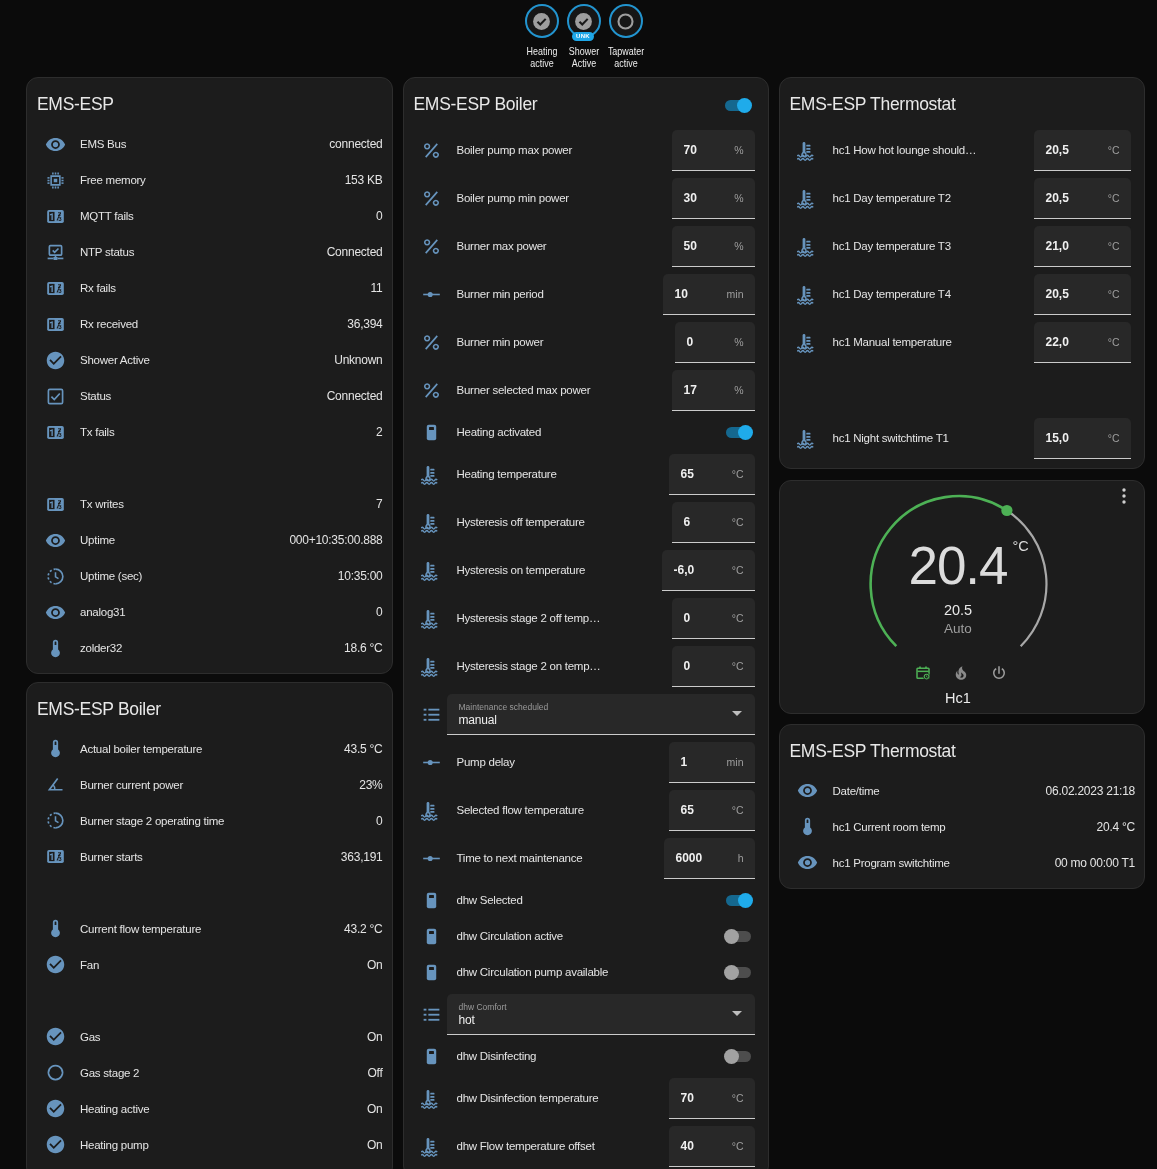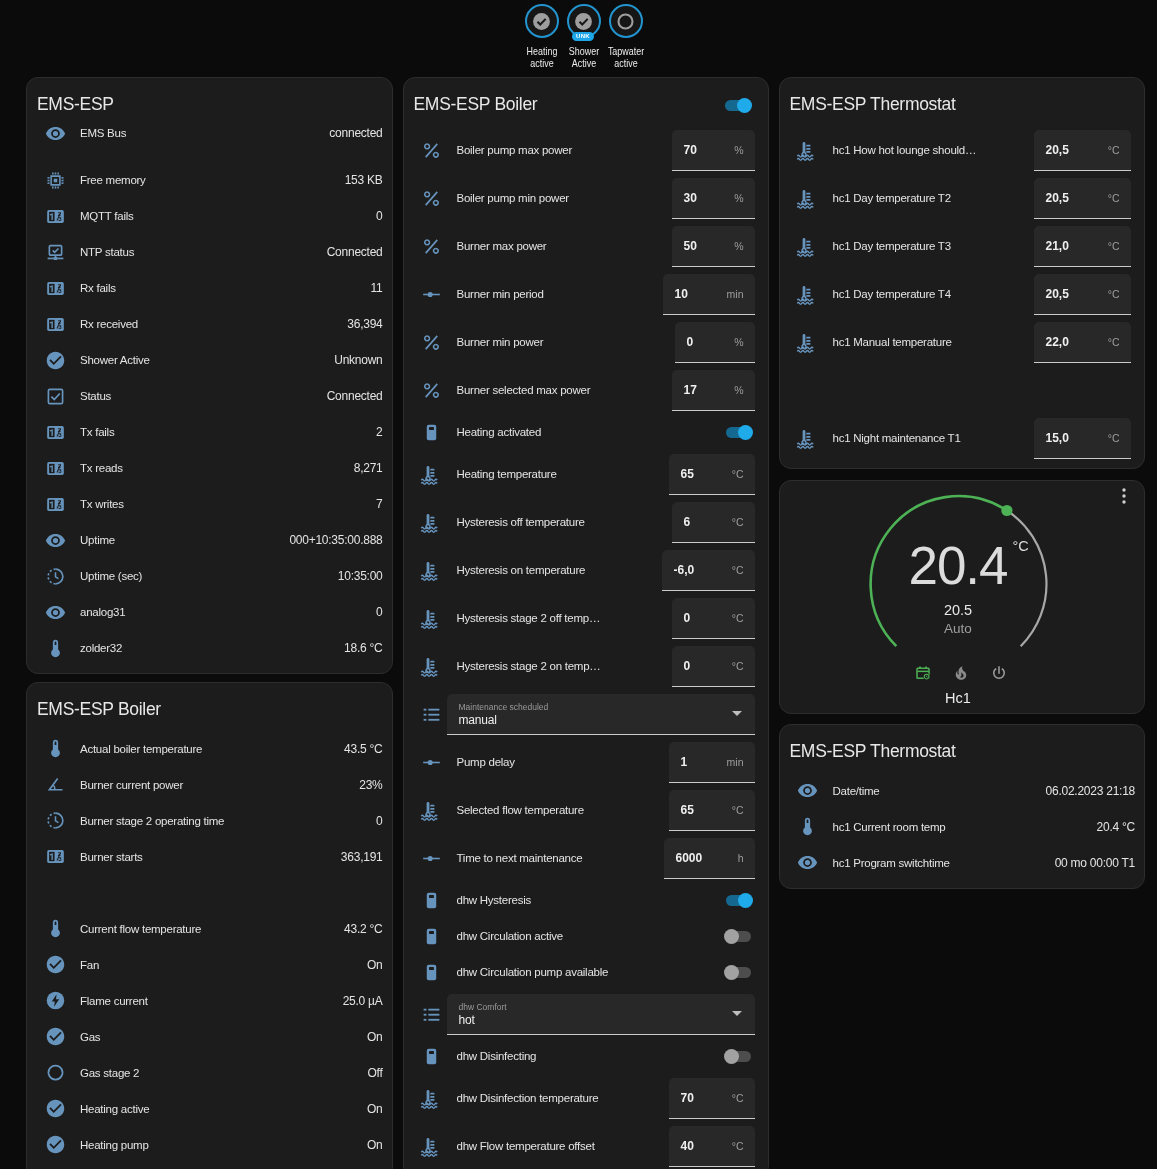--- a/index.html
+++ b/index.html
@@ -32,21 +32,21 @@
 <div style="position:absolute;left:572.0px;top:32px;width:22px;height:9px;border-radius:4.5px;background:#1ea7e8;color:#fff;font-size:6px;font-weight:bold;text-align:center;line-height:9px;letter-spacing:0.3px">UNK</div>
 <div style="position:absolute;left:608.5px;top:4px;width:34px;height:34px;box-sizing:border-box;border-radius:50%;border:2px solid #2294cf;background:#161616"></div>
 <svg width="21" height="21" viewBox="0 0 24 24" style="position:absolute;left:615.0px;top:10.5px">
     <circle cx="12" cy="12" r="8" fill="none" stroke="#9e9e9e" stroke-width="2.4"></circle>
   </svg>
 <div class="badgelab" style="left:501.5px;top:46px">Heating<br>active</div>
 <div class="badgelab" style="left:543.5px;top:46px">Shower<br>Active</div>
 <div class="badgelab" style="left:585.5px;top:46px">Tapwater<br>active</div>
 <div class="card" style="left:26px;top:77px;width:366.5px;height:597px">
 <div class="ctitle">EMS-ESP</div>
-<div class="row" style="top:37px;height:36px">
+<div class="row" style="top:48px;height:36px">
       <span class="ic">
         <svg width="21" height="21" viewBox="0 0 24 24" style="display:block">
           <path d="M12,9A3,3 0 0,0 9,12A3,3 0 0,0 12,15A3,3 0 0,0 15,12A3,3 0 0,0 12,9M12,17A5,5 0 0,1 7,12A5,5 0 0,1 12,7A5,5 0 0,1 17,12A5,5 0 0,1 12,17M12,4.5C7,4.5 2.73,7.61 1,12C2.73,16.39 7,19.5 12,19.5C17,19.5 21.27,16.39 23,12C21.27,7.61 17,4.5 12,4.5Z" fill="#6794bd"></path>
         </svg>
       </span>
       <span class="lb">EMS Bus</span>
       <span class="vl">connected</span>
     </div>
 <div class="row" style="top:84px;height:36px">
       <span class="ic">
@@ -152,160 +152,136 @@
           <rect x="4.7" y="6.7" width="6.2" height="10.6" fill="#1c1c1c"></rect>
           <path d="M8.9,16H7.4V10.2L5.6,10.75V9.53L8.74,8.41H8.9V16Z" fill="#6794bd"></path>
           <text x="16.4" y="11.4" font-size="7" font-weight="bold" fill="#1c1c1c" text-anchor="middle" font-family="Liberation Sans">2</text>
           <path d="M13.7,16.6L17.9,7.6" stroke="#1c1c1c" stroke-width="1.2" fill="none"></path>
           <text x="17.2" y="17.6" font-size="7" font-weight="bold" fill="#1c1c1c" text-anchor="middle" font-family="Liberation Sans">3</text>
         </svg>
       </span>
       <span class="lb">Tx fails</span>
       <span class="vl">2</span>
     </div>
-<div class="row" style="top:372px;height:36px">
+<div class="row" style="top:408px;height:36px">
       <span class="ic">
         <svg width="21" height="21" viewBox="0 0 24 24" style="display:block">
           <rect x="2.5" y="4.5" width="19" height="15" rx="2" fill="#6794bd"></rect>
           <rect x="4.7" y="6.7" width="6.2" height="10.6" fill="#1c1c1c"></rect>
           <path d="M8.9,16H7.4V10.2L5.6,10.75V9.53L8.74,8.41H8.9V16Z" fill="#6794bd"></path>
           <text x="16.4" y="11.4" font-size="7" font-weight="bold" fill="#1c1c1c" text-anchor="middle" font-family="Liberation Sans">2</text>
           <path d="M13.7,16.6L17.9,7.6" stroke="#1c1c1c" stroke-width="1.2" fill="none"></path>
           <text x="17.2" y="17.6" font-size="7" font-weight="bold" fill="#1c1c1c" text-anchor="middle" font-family="Liberation Sans">3</text>
         </svg>
       </span>
-      <span class="lb">Tx reads</span>
-      <span class="vl">8,271</span>
-    </div>
-<div class="row" style="top:408px;height:36px">
+      <span class="lb">Tx writes</span>
+      <span class="vl">7</span>
+    </div>
+<div class="row" style="top:444px;height:36px">
+      <span class="ic">
+        <svg width="21" height="21" viewBox="0 0 24 24" style="display:block">
+          <path d="M12,9A3,3 0 0,0 9,12A3,3 0 0,0 12,15A3,3 0 0,0 15,12A3,3 0 0,0 12,9M12,17A5,5 0 0,1 7,12A5,5 0 0,1 12,7A5,5 0 0,1 17,12A5,5 0 0,1 12,17M12,4.5C7,4.5 2.73,7.61 1,12C2.73,16.39 7,19.5 12,19.5C17,19.5 21.27,16.39 23,12C21.27,7.61 17,4.5 12,4.5Z" fill="#6794bd"></path>
+        </svg>
+      </span>
+      <span class="lb">Uptime</span>
+      <span class="vl">000+10:35:00.888</span>
+    </div>
+<div class="row" style="top:480px;height:36px">
+      <span class="ic">
+        <svg width="21" height="21" viewBox="0 0 24 24" style="display:block">
+          <path d="M12,3.6 A8.4,8.4 0 0 1 12,20.4" stroke="#6794bd" stroke-width="1.9" fill="none"></path>
+          <path d="M12,20.4 A8.4,8.4 0 0 1 12,3.6" stroke="#6794bd" stroke-width="1.9" fill="none" stroke-dasharray="2.4,2.4"></path>
+          <path d="M12,7.2V12.4L15.4,14.4" stroke="#6794bd" stroke-width="1.8" fill="none"></path>
+        </svg>
+      </span>
+      <span class="lb">Uptime (sec)</span>
+      <span class="vl">10:35:00</span>
+    </div>
+<div class="row" style="top:516px;height:36px">
+      <span class="ic">
+        <svg width="21" height="21" viewBox="0 0 24 24" style="display:block">
+          <path d="M12,9A3,3 0 0,0 9,12A3,3 0 0,0 12,15A3,3 0 0,0 15,12A3,3 0 0,0 12,9M12,17A5,5 0 0,1 7,12A5,5 0 0,1 12,7A5,5 0 0,1 17,12A5,5 0 0,1 12,17M12,4.5C7,4.5 2.73,7.61 1,12C2.73,16.39 7,19.5 12,19.5C17,19.5 21.27,16.39 23,12C21.27,7.61 17,4.5 12,4.5Z" fill="#6794bd"></path>
+        </svg>
+      </span>
+      <span class="lb">analog31</span>
+      <span class="vl">0</span>
+    </div>
+<div class="row" style="top:552px;height:36px">
+      <span class="ic">
+        <svg width="21" height="21" viewBox="0 0 24 24" style="display:block">
+          <path d="M15,13V5A3,3 0 0,0 9,5V13A5,5 0 1,0 15,13M12,4A1,1 0 0,1 13,5V8H11V5A1,1 0 0,1 12,4Z" fill="#6794bd"></path>
+        </svg>
+      </span>
+      <span class="lb">zolder32</span>
+      <span class="vl">18.6 °C</span>
+    </div>
+</div>
+<div class="card" style="left:26px;top:681.5px;width:366.5px;height:497px">
+<div class="ctitle">EMS-ESP Boiler</div>
+<div class="row" style="top:48px;height:36px">
+      <span class="ic">
+        <svg width="21" height="21" viewBox="0 0 24 24" style="display:block">
+          <path d="M15,13V5A3,3 0 0,0 9,5V13A5,5 0 1,0 15,13M12,4A1,1 0 0,1 13,5V8H11V5A1,1 0 0,1 12,4Z" fill="#6794bd"></path>
+        </svg>
+      </span>
+      <span class="lb">Actual boiler temperature</span>
+      <span class="vl">43.5 °C</span>
+    </div>
+<div class="row" style="top:84px;height:36px">
+      <span class="ic">
+        <svg width="21" height="21" viewBox="0 0 24 24" style="display:block">
+          <path d="M20,18H5L14.5,5.2" stroke="#6794bd" stroke-width="1.9" fill="none"></path>
+          <path d="M9.2,12.4 A7,7 0 0 1 11.2,18" stroke="#6794bd" stroke-width="1.7" fill="none"></path>
+        </svg>
+      </span>
+      <span class="lb">Burner current power</span>
+      <span class="vl">23%</span>
+    </div>
+<div class="row" style="top:120px;height:36px">
+      <span class="ic">
+        <svg width="21" height="21" viewBox="0 0 24 24" style="display:block">
+          <path d="M12,3.6 A8.4,8.4 0 0 1 12,20.4" stroke="#6794bd" stroke-width="1.9" fill="none"></path>
+          <path d="M12,20.4 A8.4,8.4 0 0 1 12,3.6" stroke="#6794bd" stroke-width="1.9" fill="none" stroke-dasharray="2.4,2.4"></path>
+          <path d="M12,7.2V12.4L15.4,14.4" stroke="#6794bd" stroke-width="1.8" fill="none"></path>
+        </svg>
+      </span>
+      <span class="lb">Burner stage 2 operating time</span>
+      <span class="vl">0</span>
+    </div>
+<div class="row" style="top:156px;height:36px">
       <span class="ic">
         <svg width="21" height="21" viewBox="0 0 24 24" style="display:block">
           <rect x="2.5" y="4.5" width="19" height="15" rx="2" fill="#6794bd"></rect>
           <rect x="4.7" y="6.7" width="6.2" height="10.6" fill="#1c1c1c"></rect>
           <path d="M8.9,16H7.4V10.2L5.6,10.75V9.53L8.74,8.41H8.9V16Z" fill="#6794bd"></path>
           <text x="16.4" y="11.4" font-size="7" font-weight="bold" fill="#1c1c1c" text-anchor="middle" font-family="Liberation Sans">2</text>
           <path d="M13.7,16.6L17.9,7.6" stroke="#1c1c1c" stroke-width="1.2" fill="none"></path>
           <text x="17.2" y="17.6" font-size="7" font-weight="bold" fill="#1c1c1c" text-anchor="middle" font-family="Liberation Sans">3</text>
         </svg>
       </span>
-      <span class="lb">Tx writes</span>
-      <span class="vl">7</span>
-    </div>
-<div class="row" style="top:444px;height:36px">
-      <span class="ic">
-        <svg width="21" height="21" viewBox="0 0 24 24" style="display:block">
-          <path d="M12,9A3,3 0 0,0 9,12A3,3 0 0,0 12,15A3,3 0 0,0 15,12A3,3 0 0,0 12,9M12,17A5,5 0 0,1 7,12A5,5 0 0,1 12,7A5,5 0 0,1 17,12A5,5 0 0,1 12,17M12,4.5C7,4.5 2.73,7.61 1,12C2.73,16.39 7,19.5 12,19.5C17,19.5 21.27,16.39 23,12C21.27,7.61 17,4.5 12,4.5Z" fill="#6794bd"></path>
-        </svg>
-      </span>
-      <span class="lb">Uptime</span>
-      <span class="vl">000+10:35:00.888</span>
-    </div>
-<div class="row" style="top:480px;height:36px">
-      <span class="ic">
-        <svg width="21" height="21" viewBox="0 0 24 24" style="display:block">
-          <path d="M12,3.6 A8.4,8.4 0 0 1 12,20.4" stroke="#6794bd" stroke-width="1.9" fill="none"></path>
-          <path d="M12,20.4 A8.4,8.4 0 0 1 12,3.6" stroke="#6794bd" stroke-width="1.9" fill="none" stroke-dasharray="2.4,2.4"></path>
-          <path d="M12,7.2V12.4L15.4,14.4" stroke="#6794bd" stroke-width="1.8" fill="none"></path>
-        </svg>
-      </span>
-      <span class="lb">Uptime (sec)</span>
-      <span class="vl">10:35:00</span>
-    </div>
-<div class="row" style="top:516px;height:36px">
-      <span class="ic">
-        <svg width="21" height="21" viewBox="0 0 24 24" style="display:block">
-          <path d="M12,9A3,3 0 0,0 9,12A3,3 0 0,0 12,15A3,3 0 0,0 15,12A3,3 0 0,0 12,9M12,17A5,5 0 0,1 7,12A5,5 0 0,1 12,7A5,5 0 0,1 17,12A5,5 0 0,1 12,17M12,4.5C7,4.5 2.73,7.61 1,12C2.73,16.39 7,19.5 12,19.5C17,19.5 21.27,16.39 23,12C21.27,7.61 17,4.5 12,4.5Z" fill="#6794bd"></path>
-        </svg>
-      </span>
-      <span class="lb">analog31</span>
-      <span class="vl">0</span>
-    </div>
-<div class="row" style="top:552px;height:36px">
-      <span class="ic">
-        <svg width="21" height="21" viewBox="0 0 24 24" style="display:block">
-          <path d="M15,13V5A3,3 0 0,0 9,5V13A5,5 0 1,0 15,13M12,4A1,1 0 0,1 13,5V8H11V5A1,1 0 0,1 12,4Z" fill="#6794bd"></path>
-        </svg>
-      </span>
-      <span class="lb">zolder32</span>
-      <span class="vl">18.6 °C</span>
-    </div>
-</div>
-<div class="card" style="left:26px;top:681.5px;width:366.5px;height:497px">
-<div class="ctitle">EMS-ESP Boiler</div>
-<div class="row" style="top:48px;height:36px">
-      <span class="ic">
-        <svg width="21" height="21" viewBox="0 0 24 24" style="display:block">
-          <path d="M15,13V5A3,3 0 0,0 9,5V13A5,5 0 1,0 15,13M12,4A1,1 0 0,1 13,5V8H11V5A1,1 0 0,1 12,4Z" fill="#6794bd"></path>
-        </svg>
-      </span>
-      <span class="lb">Actual boiler temperature</span>
-      <span class="vl">43.5 °C</span>
-    </div>
-<div class="row" style="top:84px;height:36px">
-      <span class="ic">
-        <svg width="21" height="21" viewBox="0 0 24 24" style="display:block">
-          <path d="M20,18H5L14.5,5.2" stroke="#6794bd" stroke-width="1.9" fill="none"></path>
-          <path d="M9.2,12.4 A7,7 0 0 1 11.2,18" stroke="#6794bd" stroke-width="1.7" fill="none"></path>
-        </svg>
-      </span>
-      <span class="lb">Burner current power</span>
-      <span class="vl">23%</span>
-    </div>
-<div class="row" style="top:120px;height:36px">
-      <span class="ic">
-        <svg width="21" height="21" viewBox="0 0 24 24" style="display:block">
-          <path d="M12,3.6 A8.4,8.4 0 0 1 12,20.4" stroke="#6794bd" stroke-width="1.9" fill="none"></path>
-          <path d="M12,20.4 A8.4,8.4 0 0 1 12,3.6" stroke="#6794bd" stroke-width="1.9" fill="none" stroke-dasharray="2.4,2.4"></path>
-          <path d="M12,7.2V12.4L15.4,14.4" stroke="#6794bd" stroke-width="1.8" fill="none"></path>
-        </svg>
-      </span>
-      <span class="lb">Burner stage 2 operating time</span>
-      <span class="vl">0</span>
-    </div>
-<div class="row" style="top:156px;height:36px">
-      <span class="ic">
-        <svg width="21" height="21" viewBox="0 0 24 24" style="display:block">
-          <rect x="2.5" y="4.5" width="19" height="15" rx="2" fill="#6794bd"></rect>
-          <rect x="4.7" y="6.7" width="6.2" height="10.6" fill="#1c1c1c"></rect>
-          <path d="M8.9,16H7.4V10.2L5.6,10.75V9.53L8.74,8.41H8.9V16Z" fill="#6794bd"></path>
-          <text x="16.4" y="11.4" font-size="7" font-weight="bold" fill="#1c1c1c" text-anchor="middle" font-family="Liberation Sans">2</text>
-          <path d="M13.7,16.6L17.9,7.6" stroke="#1c1c1c" stroke-width="1.2" fill="none"></path>
-          <text x="17.2" y="17.6" font-size="7" font-weight="bold" fill="#1c1c1c" text-anchor="middle" font-family="Liberation Sans">3</text>
-        </svg>
-      </span>
       <span class="lb">Burner starts</span>
       <span class="vl">363,191</span>
     </div>
 <div class="row" style="top:228px;height:36px">
       <span class="ic">
         <svg width="21" height="21" viewBox="0 0 24 24" style="display:block">
           <path d="M15,13V5A3,3 0 0,0 9,5V13A5,5 0 1,0 15,13M12,4A1,1 0 0,1 13,5V8H11V5A1,1 0 0,1 12,4Z" fill="#6794bd"></path>
         </svg>
       </span>
       <span class="lb">Current flow temperature</span>
       <span class="vl">43.2 °C</span>
     </div>
 <div class="row" style="top:264px;height:36px">
       <span class="ic">
         <svg width="21" height="21" viewBox="0 0 24 24" style="display:block">
           <path d="M12 2C6.5 2 2 6.5 2 12S6.5 22 12 22 22 17.5 22 12 17.5 2 12 2M10 17L5 12L6.41 10.59L10 14.17L17.59 6.58L19 8L10 17Z" fill="#6794bd"></path>
         </svg>
       </span>
       <span class="lb">Fan</span>
       <span class="vl">On</span>
-    </div>
-<div class="row" style="top:300px;height:36px">
-      <span class="ic">
-        <svg width="21" height="21" viewBox="0 0 24 24" style="display:block">
-          <circle cx="12" cy="12" r="10" fill="#6794bd"></circle>
-          <path d="M13.2,4.8L7.8,13H11.2L10.4,19.2L16.2,10.6H12.6L13.2,4.8Z" fill="#1c1c1c"></path>
-        </svg>
-      </span>
-      <span class="lb">Flame current</span>
-      <span class="vl">25.0 µA</span>
     </div>
 <div class="row" style="top:336px;height:36px">
       <span class="ic">
         <svg width="21" height="21" viewBox="0 0 24 24" style="display:block">
           <path d="M12 2C6.5 2 2 6.5 2 12S6.5 22 12 22 22 17.5 22 12 17.5 2 12 2M10 17L5 12L6.41 10.59L10 14.17L17.59 6.58L19 8L10 17Z" fill="#6794bd"></path>
         </svg>
       </span>
       <span class="lb">Gas</span>
       <span class="vl">On</span>
     </div>
@@ -589,21 +565,21 @@
         <span class="nunit">h</span>
       </span>
     </div>
 <div class="row" style="top:804px;height:36px">
       <span class="ic">
         <svg width="21" height="21" viewBox="0 0 24 24" style="display:block">
           <rect x="6.6" y="3.2" width="10.8" height="17.6" rx="2.2" fill="#6794bd"></rect>
           <rect x="9.2" y="5.8" width="5.6" height="3.4" rx="0.7" fill="#1c1c1c"></rect>
         </svg>
       </span>
-      <span class="lb">dhw Hysteresis</span>
+      <span class="lb">dhw Selected</span>
       <span style="margin-left:auto;margin-right:1px;display:flex">
         <span style="position:relative;display:inline-block;width:29px;height:15px;margin-right:2px">
           <span style="position:absolute;left:2px;top:2px;width:26px;height:11px;border-radius:6px;background:#15688f"></span>
           <span style="position:absolute;right:0;top:0;width:15px;height:15px;border-radius:50%;background:#1fabea"></span>
         </span>
       </span>
     </div>
 <div class="row" style="top:840px;height:36px">
       <span class="ic">
         <svg width="21" height="21" viewBox="0 0 24 24" style="display:block">
@@ -800,21 +776,21 @@
         <svg width="21" height="21" viewBox="0 0 24 24" style="display:block">
           <rect x="6.4" y="2.4" width="3.2" height="12.6" rx="1.6" fill="#6794bd"></rect>
           <path d="M8,14.4 A2.3,2.3 0 1 1 7.99,14.4Z" stroke="#6794bd" stroke-width="1.7" fill="none"></path>
           <rect x="10.6" y="5.4" width="4.8" height="2.1" rx="0.6" fill="#6794bd"></rect>
           <rect x="10.6" y="9.0" width="4.8" height="2.1" rx="0.6" fill="#6794bd"></rect>
           <rect x="10.6" y="12.6" width="4.8" height="2.1" rx="0.6" fill="#6794bd"></rect>
           <path d="M0.2,18.5 Q1.5,16.6 2.8,18.5 Q4.1,20.4 5.4,18.5 Q6.7,16.6 8,18.5 Q9.3,20.4 10.6,18.5 Q11.9,16.6 13.2,18.5 Q14.5,20.4 15.8,18.5 Q17.1,16.6 18.4,18.5" stroke="#6794bd" stroke-width="1.7" fill="none"></path>
           <path d="M0.2,22.1 Q1.5,20.2 2.8,22.1 Q4.1,24 5.4,22.1 Q6.7,20.2 8,22.1 Q9.3,24 10.6,22.1 Q11.9,20.2 13.2,22.1 Q14.5,24 15.8,22.1 Q17.1,20.2 18.4,22.1" stroke="#6794bd" stroke-width="1.7" fill="none"></path>
         </svg>
       </span>
-      <span class="lb">hc1 Night maintenance T1</span>
+      <span class="lb">hc1 Night switchtime T1</span>
       <span class="nbox" style="width:97px">
         <span class="nval">15,0</span>
         <span class="nunit">°C</span>
       </span>
     </div>
 </div>
 <div class="card" style="left:778.5px;top:480px;width:366.5px;height:234px">
 <svg width="364" height="232" viewBox="0 0 364 232" style="position:absolute;left:0;top:0">
 <path d="M 116.3,165.2 A 88,88 0 0 1 226.9,29.5" stroke="#4db155" stroke-width="2.6" fill="none"></path>
 <path d="M 226.9,29.5 A 88,88 0 0 1 240.7,165.2" stroke="#a8a8a8" stroke-width="2.2" fill="none"></path>

